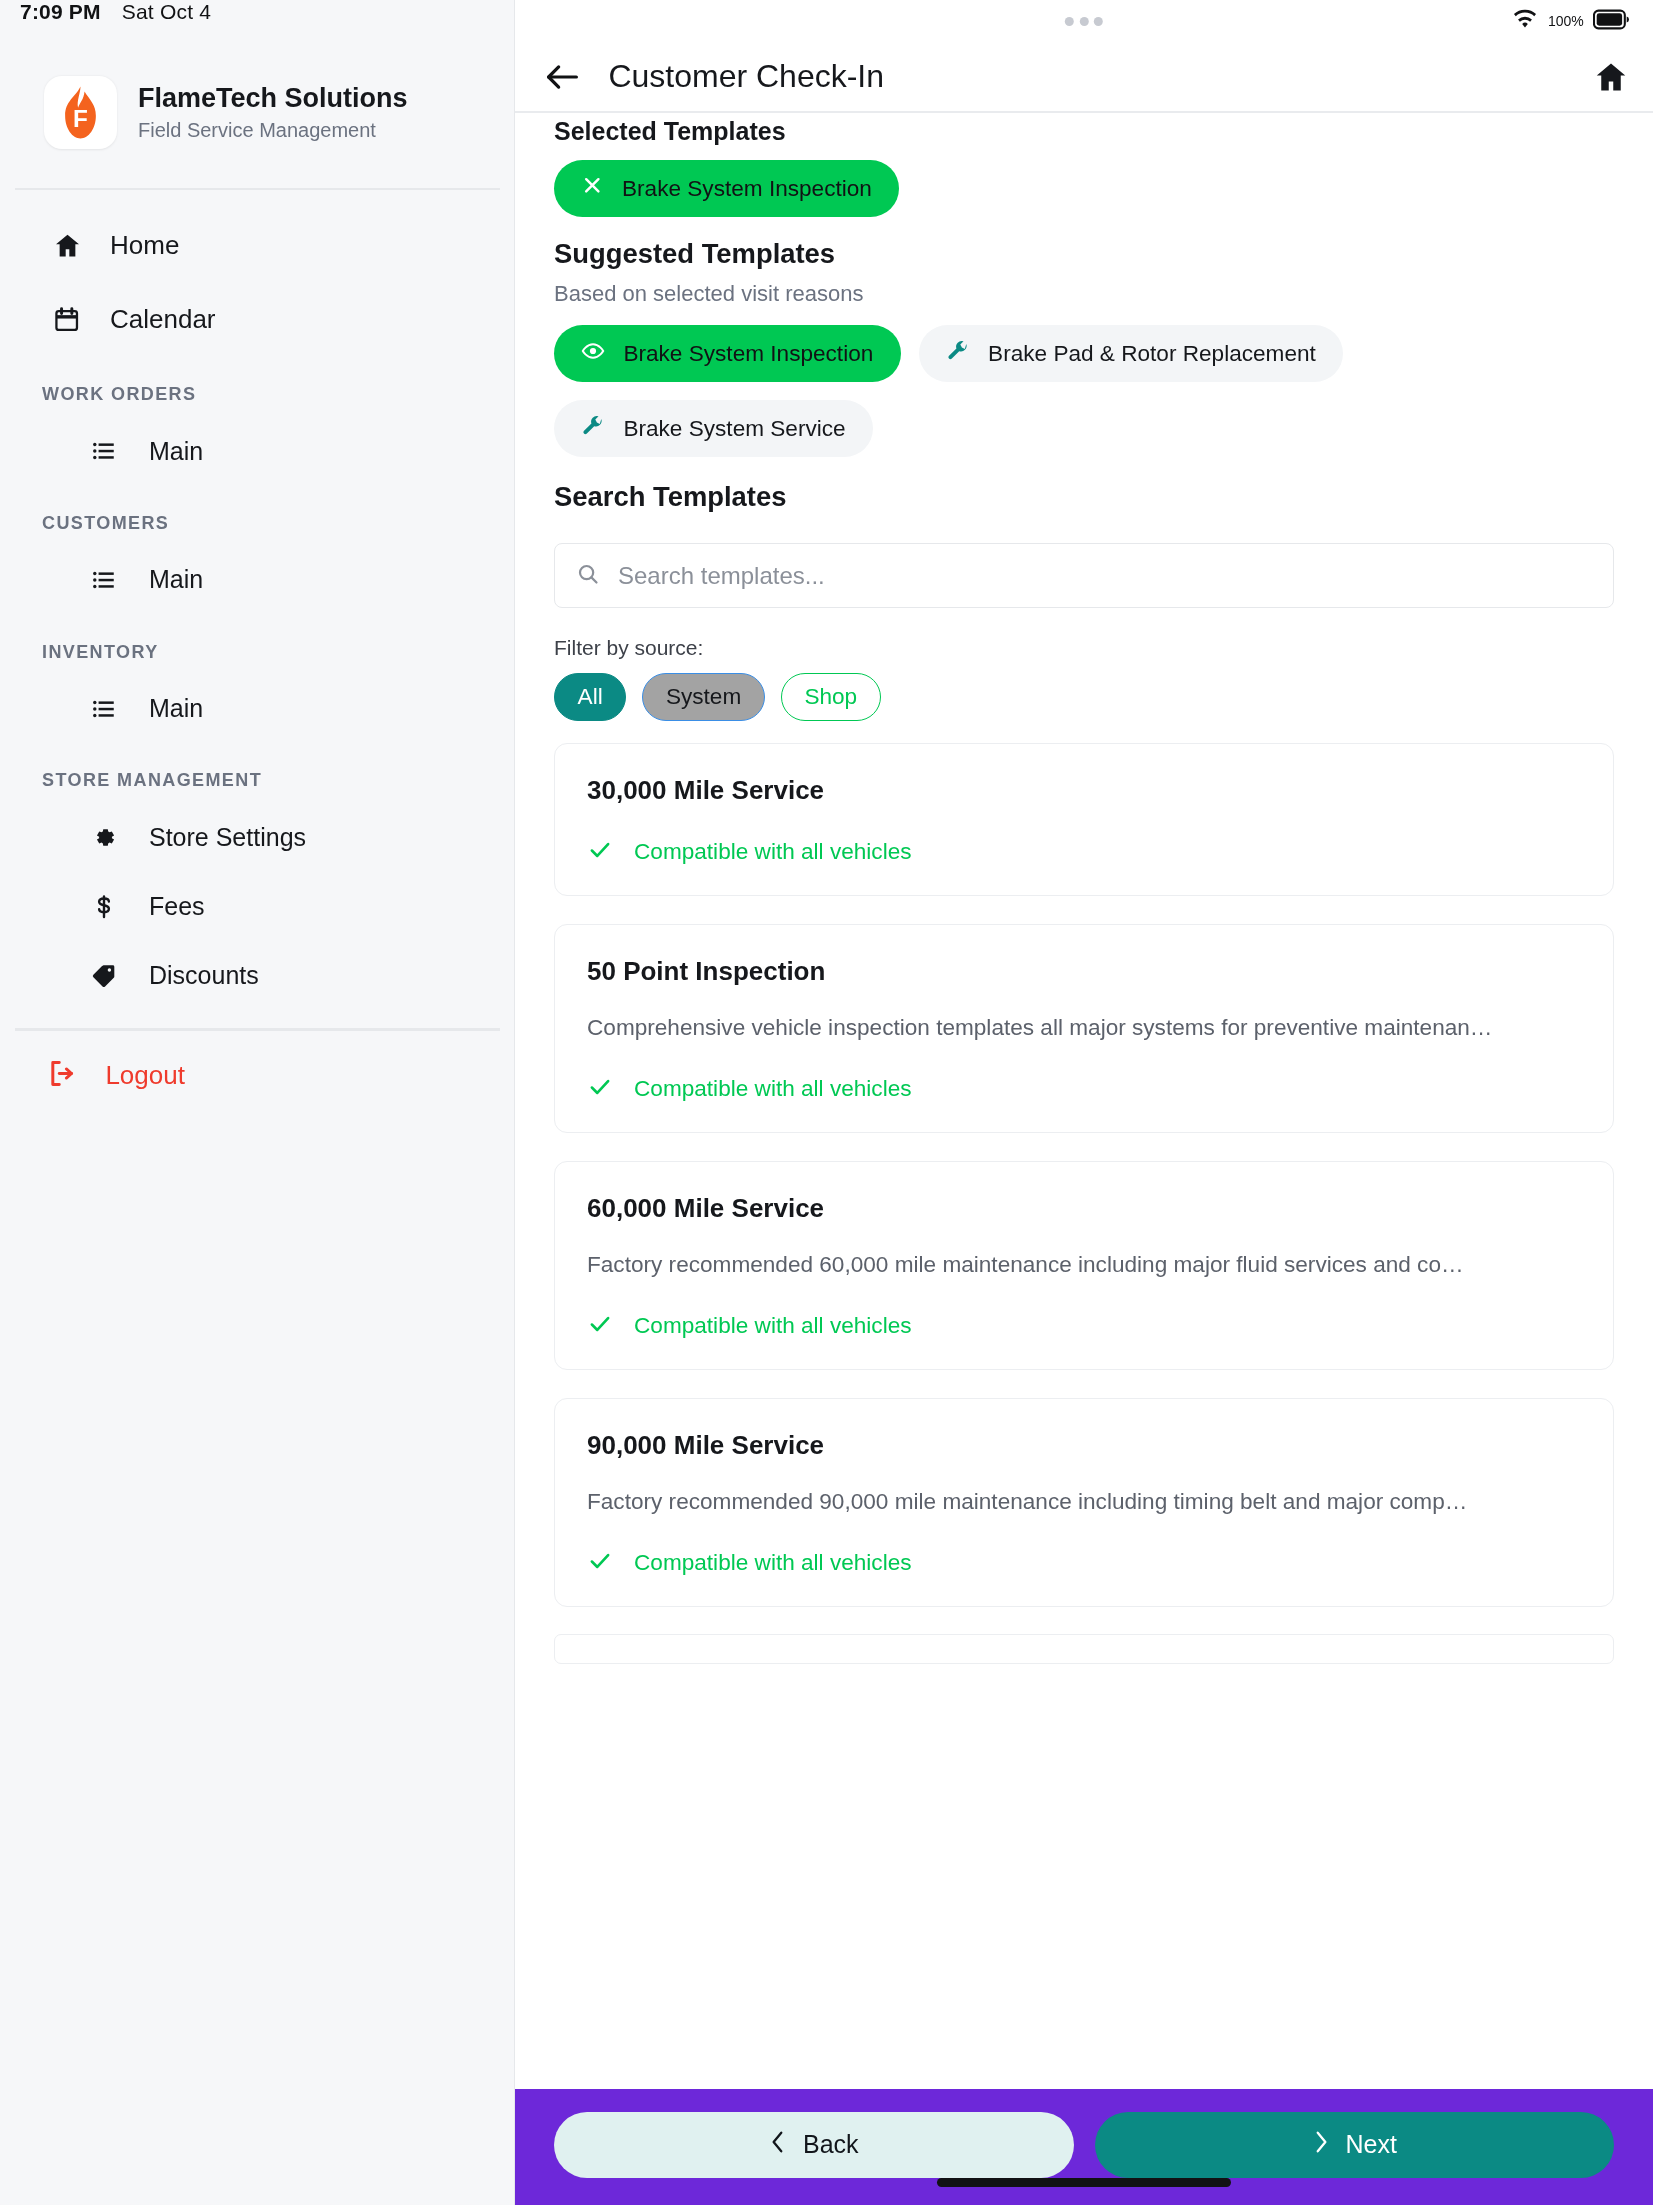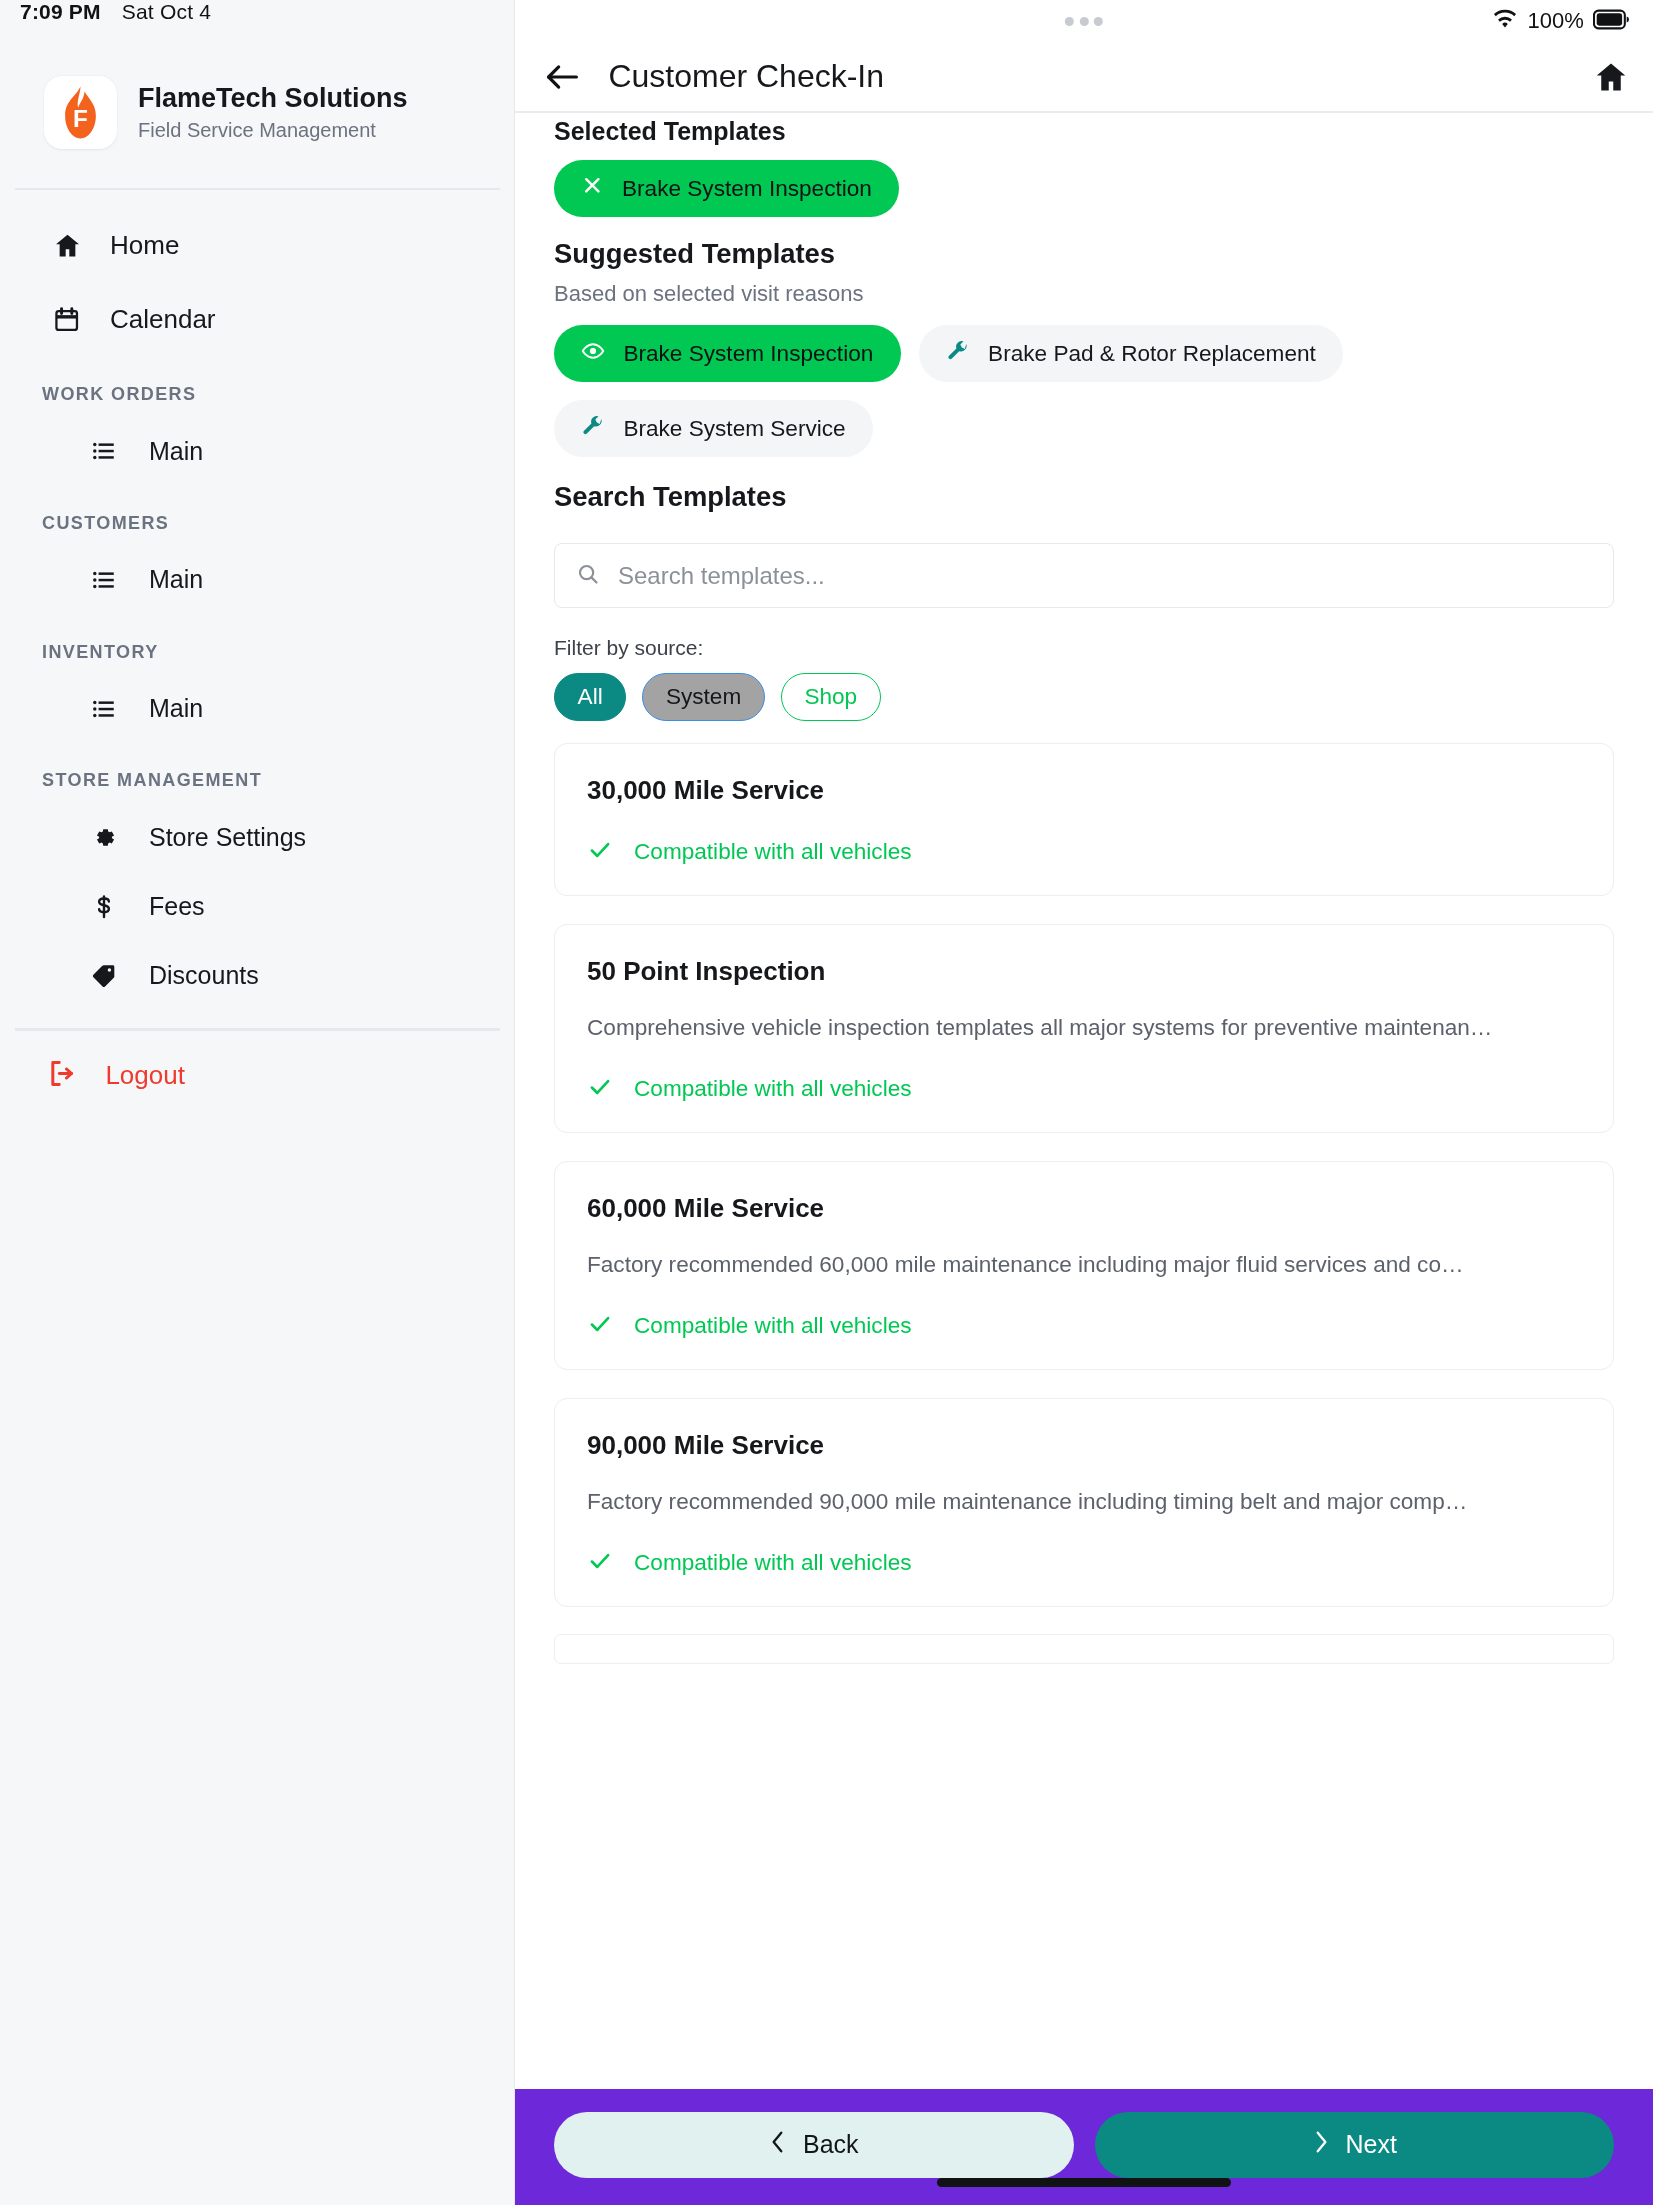--- a/index.html
+++ b/index.html
@@ -93,21 +93,21 @@
   .main { flex: 1; height: 2205px; background: #ffffff; position: relative; display: flex; flex-direction: column; }
 
   .main-status {
     height: 42px; display: flex; align-items: center;
     justify-content: space-between; padding: 0 22.6px 0 0;
     position: relative;
   }
   .dots { position: absolute; left: 50%; transform: translateX(-50%); display:flex; gap: 5.7px; }
   .dots i { width: 9px; height: 9px; border-radius: 50%; background: #c7cad1; display:block; }
   .status-right { display:flex; align-items:center; gap: 9.7px; margin-left:auto; }
-  .status-right .pct { font-size: 22px; font-weight: 500; color: #111214; }
+  .status-right .pct { font-size: 14px; font-weight: 500; color: #111214; }
 
   .topbar {
     height: 69px; display: flex; align-items: center;
     padding: 0 24px 0 29px; gap: 27.4px;
   }
   .topbar .title { font-size: 32px; font-weight: 500; color: #16181c; }
   .topbar .spacer { flex: 1; }
   .topbar-btn { cursor: pointer; display:flex; align-items:center; justify-content:center; }
   .header-rule { height: 1.6px; background: #e9ebee; }
 

